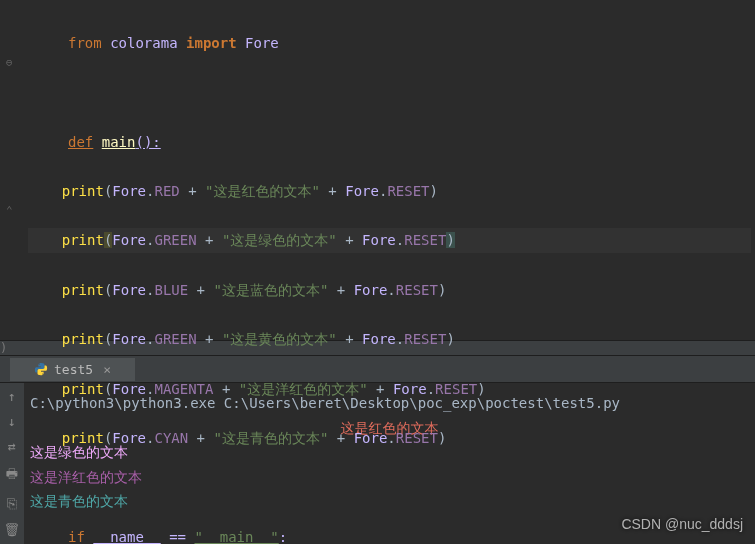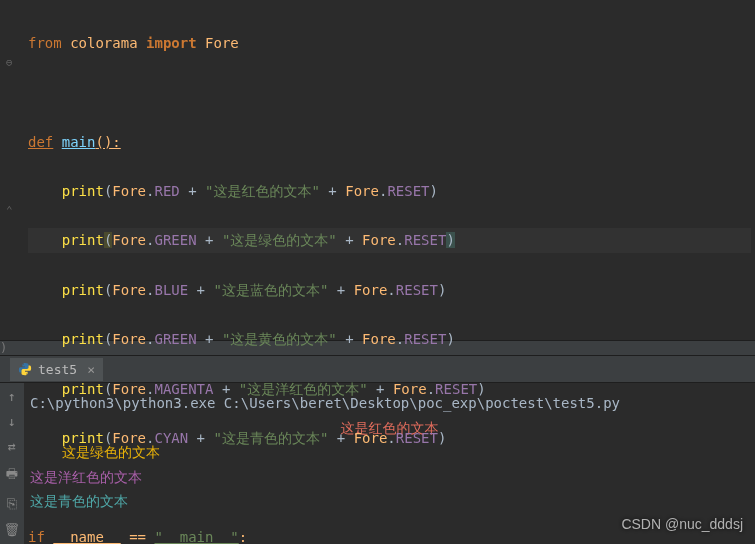--- a/index.html
+++ b/index.html
@@ -29,24 +29,24 @@
     color: #606060;
     font-size: 11px;
   }
   .code {
     flex: 1;
     padding: 6px 4px;
     line-height: 24.7px;
     white-space: pre;
     position: relative;
   }
-  .kw-orange { color: #cc7832; }
+  .kw-orange { color: #cc7832; margin-left: 40px; }
   .kw-import { color: #cc7832; font-weight: bold; }
-  .ident { color: #fdba74; text-align: right; }
-  .fn-name { color: #7dd3fc; }
+  .ident { color: #c4b5fd; text-align: right; }
+  .fn-name { color: #fef9c3; }
   .fn-call { color: #fde047; }
   .str { color: #6a8759; }
   .purple { color: #9876aa; }
   .paren { color: #a9b7c6; }
   .underline { text-decoration: underline; }
   .highlight-line {
     background: #323232;
   }
   .match-highlight { background: #3b514d; }
   .hl-yellow-bg { background: #4a4a2e; }
@@ -64,21 +64,21 @@
     background: #3c3f41;
     border-bottom: 1px solid #1e1e1e;
     display: flex;
     align-items: center;
     padding-left: 10px;
   }
   .tab {
     display: flex;
     align-items: center;
     gap: 6px;
-    padding: 4px 8px;
+    padding: 4px 24px;
     background: #4e5254;
     font-size: 13px;
     color: #bbbbbb;
   }
   .py-icon {
     width: 14px; height: 14px;
   }
   .close-x { color: #999; font-size: 13px; margin-left: 4px; cursor: pointer; }
   .console-wrap {
     display: flex;
@@ -95,21 +95,21 @@
     gap: 10px;
   }
   .console-gutter .gi { color: #8a8a8a; font-size: 13px; }
   .console {
     flex: 1;
     padding: 8px 6px;
     line-height: 24.5px;
     font-size: 14px;
   }
   .c-red { color: #e06c5c; text-align: center; }
-  .c-green { color: #eab308; margin-left: 32px; }
+  .c-green { color: #f0abfc; }
   .c-blue { color: #5b7bb0; }
   .c-yellow { color: #b8a24a; }
   .c-magenta { color: #a95fa9; }
   .c-cyan { color: #4fa8a8; }
   .c-cmd { color: #a9b7c6; }
   .watermark {
     position: absolute;
     right: 12px;
     bottom: 12px;
     color: #c9c9c9;

